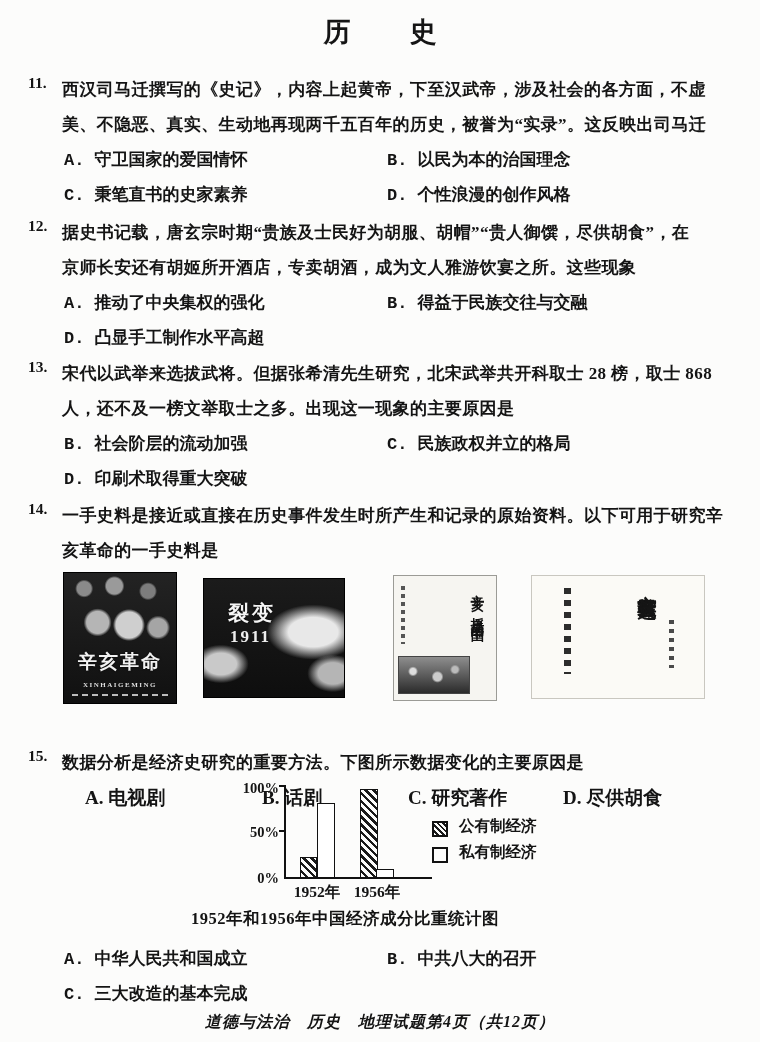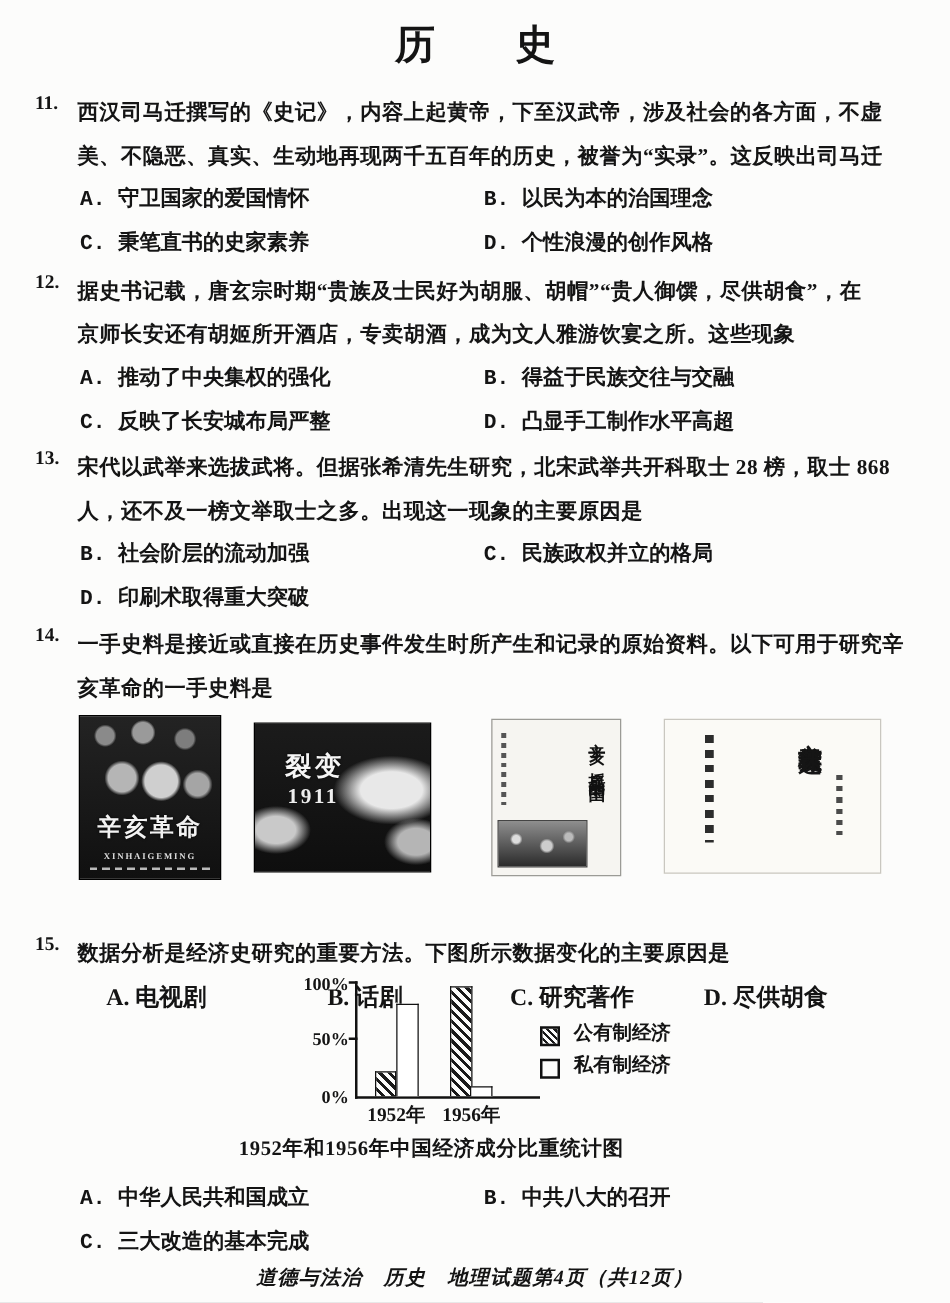--- a/index.html
+++ b/index.html
@@ -4,21 +4,21 @@
 <style>
   html,body { margin:0; padding:0; background:#d9d9d9; }
   .page {
     position:relative; width:760px; height:1042px; margin:0 auto;
     background:#fcfcfb; overflow:hidden; color:#141414;
     font-family:"Liberation Serif","DejaVu Serif",serif;
     font-weight:bold;
   }
   .page-title {
     position:absolute; top:14px; left:0; width:100%;
-    text-align:center; font-size:32px; letter-spacing:16px; text-indent:16px;
+    text-align:center; font-size:27px; letter-spacing:16px; text-indent:16px;
   }
   .q { position:absolute; left:28px; width:712px; font-size:17px; }
   .qhead { display:flex; }
   .qnum { width:34px; flex:none; font-size:15.5px; padding-top:2px; }
   .stem { flex:1; }
   .stem .sline { height:35px; line-height:35px; white-space:nowrap; letter-spacing:0.4px; }
   .opts { display:grid; grid-template-columns:323px 1fr; margin-left:36px; margin-top:1px;font-family:Liberation Mono, monospace; }
   .opt { height:35px; line-height:35px; white-space:nowrap; }
   .olabel { margin-right:10px; }
   
@@ -155,21 +155,20 @@
     <div class="qhead">
       <span class="qnum">12.</span>
       <div class="stem">
         <div class="sline">据史书记载，唐玄宗时期“贵族及士民好为胡服、胡帽”“贵人御馔，尽供胡食”，在</div>
         <div class="sline">京师长安还有胡姬所开酒店，专卖胡酒，成为文人雅游饮宴之所。这些现象</div>
       </div>
     </div>
     <div class="opts">
       <div class="opt"><span class="olabel">A.</span><span>推动了中央集权的强化</span></div>
       <div class="opt"><span class="olabel">B.</span><span>得益于民族交往与交融</span></div>
-      <div class="opt"><span class="olabel">C.</span><span>反映了长安城布局严整</span></div>
       <div class="opt"><span class="olabel">D.</span><span>凸显手工制作水平高超</span></div>
     </div>
   </div>
 
   <div class="q" style="top:356px">
     <div class="qhead">
       <span class="qnum">13.</span>
       <div class="stem">
         <div class="sline">宋代以武举来选拔武将。但据张希清先生研究，北宋武举共开科取士 28 榜，取士 868</div>
         <div class="sline">人，还不及一榜文举取士之多。出现这一现象的主要原因是</div>

